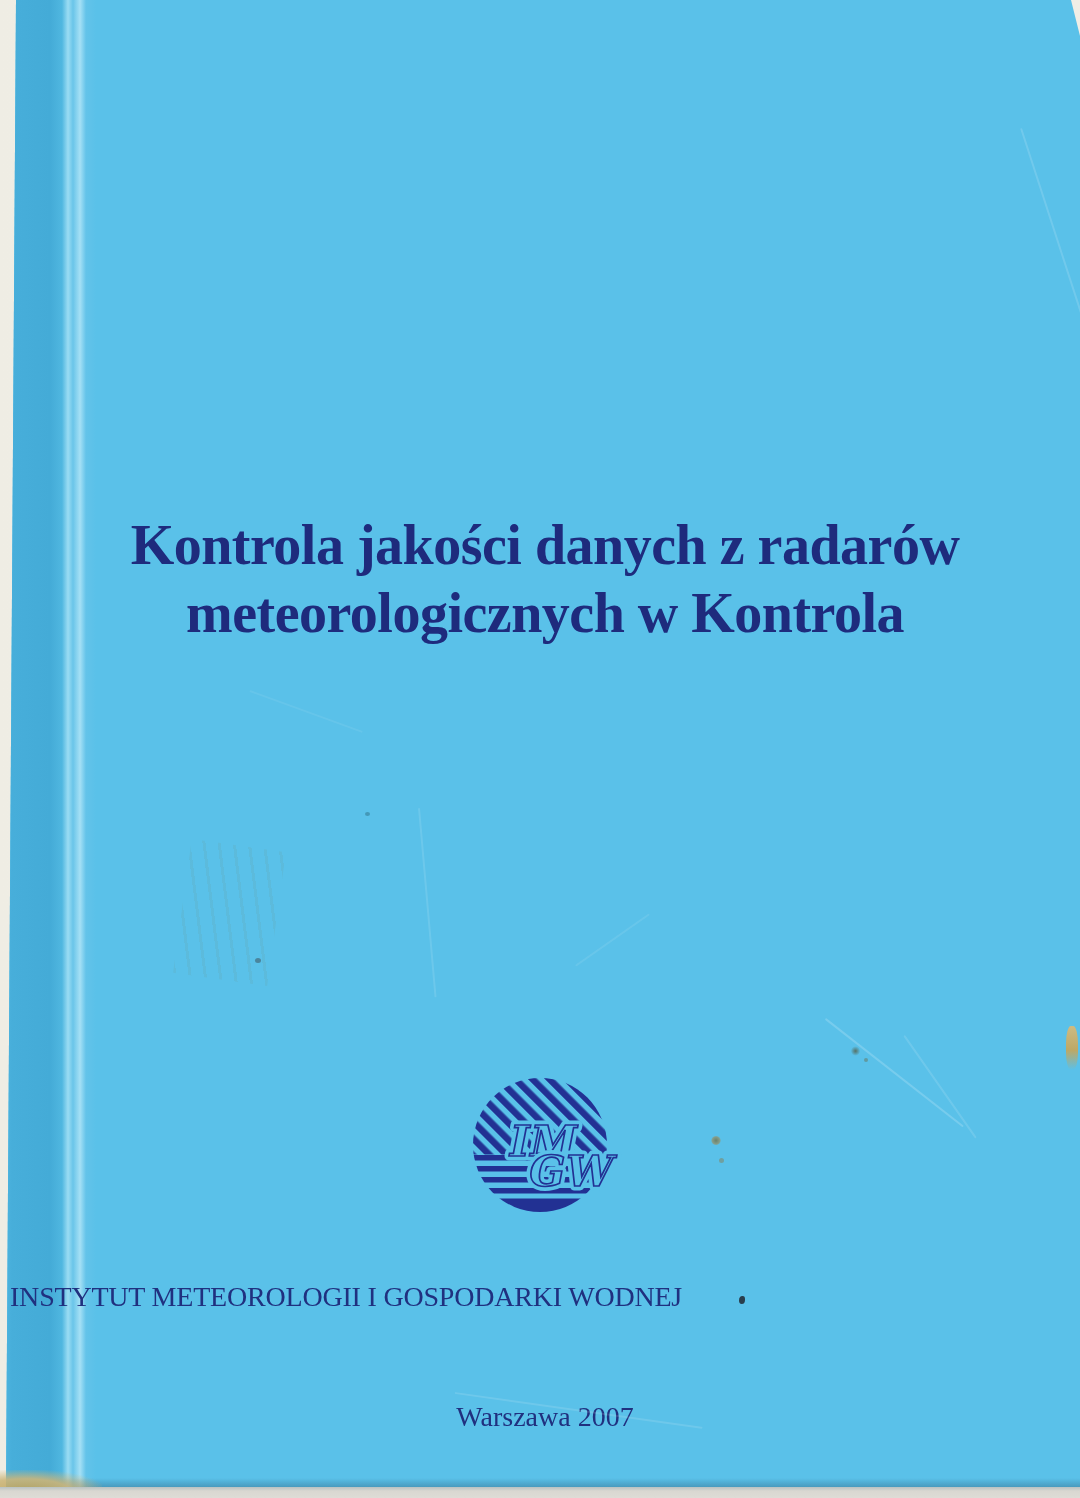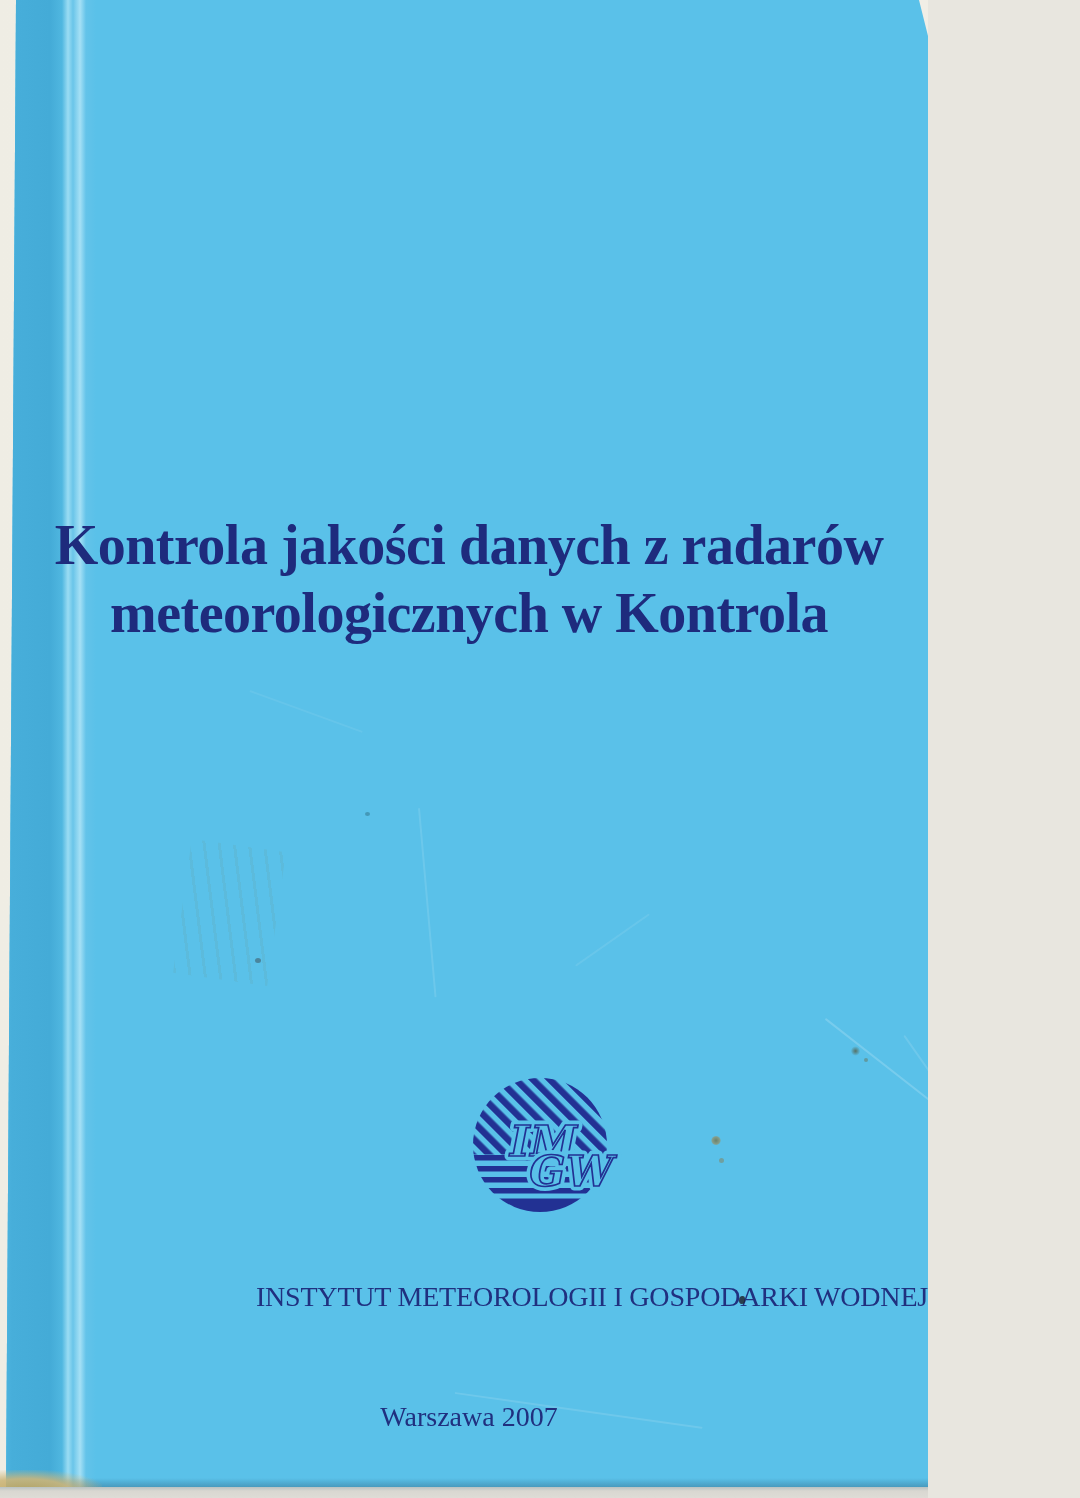--- a/index.html
+++ b/index.html
@@ -1,20 +1,20 @@
 <!DOCTYPE html>
 <html><head>
 <meta charset="utf-8">
 <style>
   html, body { margin: 0; padding: 0; }
   body { background: #e8e6df; }
 
   .scan {
     position: relative;
-    width: 928px;
+    width: 1080px;
     height: 1498px;
     overflow: hidden;
     background: #15803d;
     font-family: "Liberation Serif", serif;
   }
 
   
   .scanner-bg {
     position: absolute;
     inset: 0;
@@ -76,21 +76,21 @@
     font-weight: bold;
     font-size: 56px;
     line-height: 68px;
     letter-spacing: -0.5px;
   }
 
   
   .publisher {
     position: absolute;
     top: 1280px; left: 10px; right: 0;
-    text-align: right;
+    text-align: left;
     color: #20307f;
     font-size: 28px;
     line-height: 34px;
     letter-spacing: -0.2px;
   }
   .place-year {
     position: absolute;
     top: 1400px; left: 10px; right: 0;
     text-align: center;
     color: #20307f;

